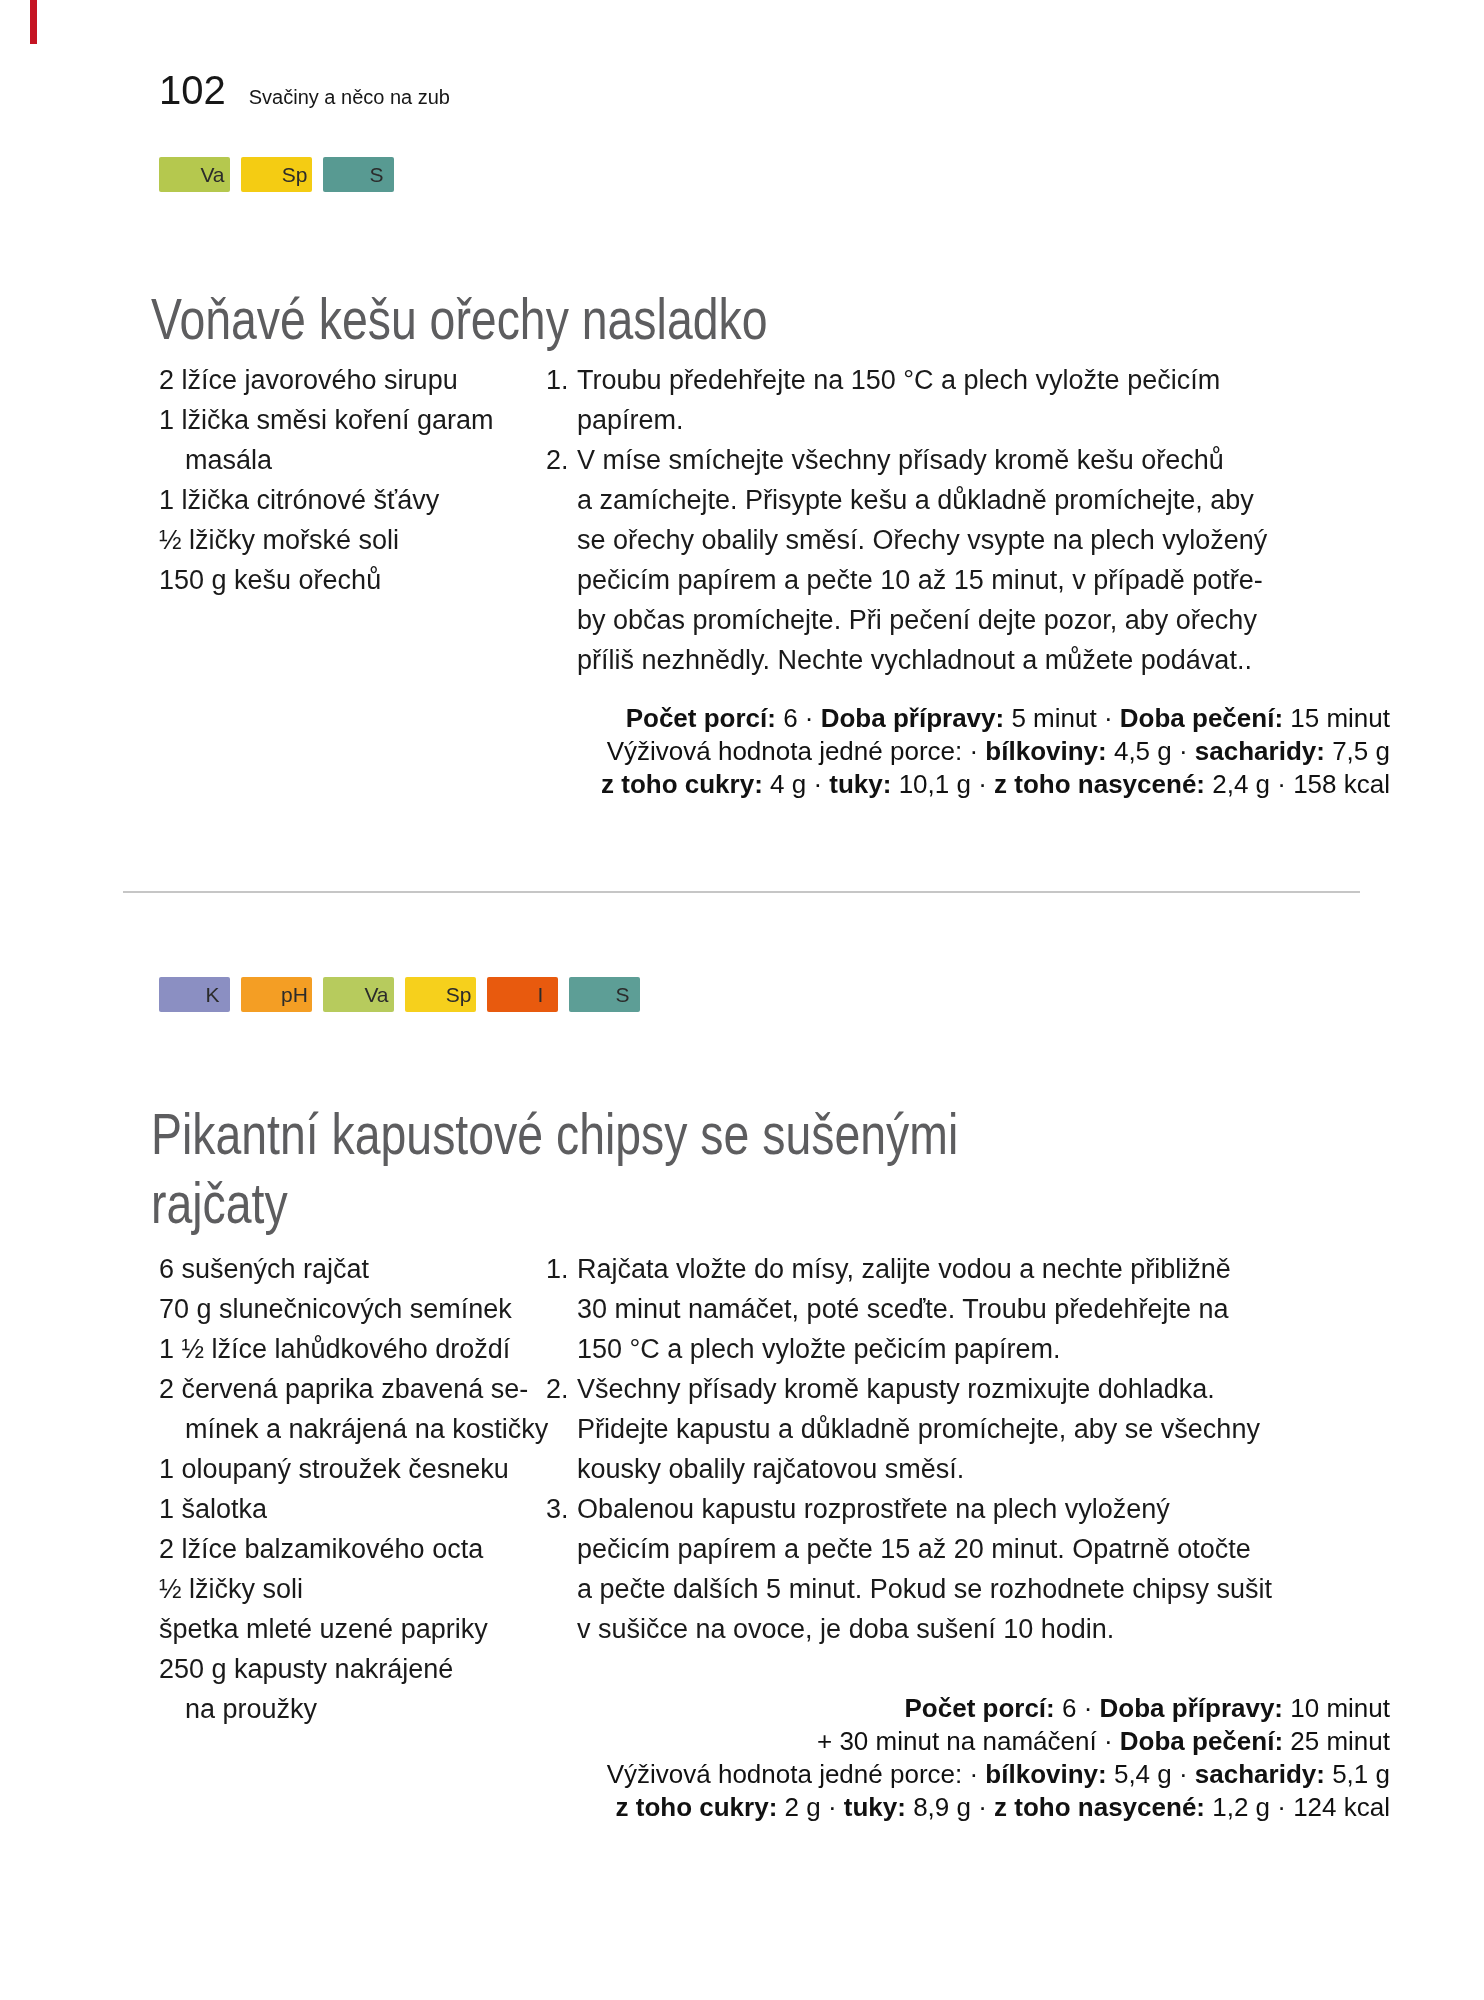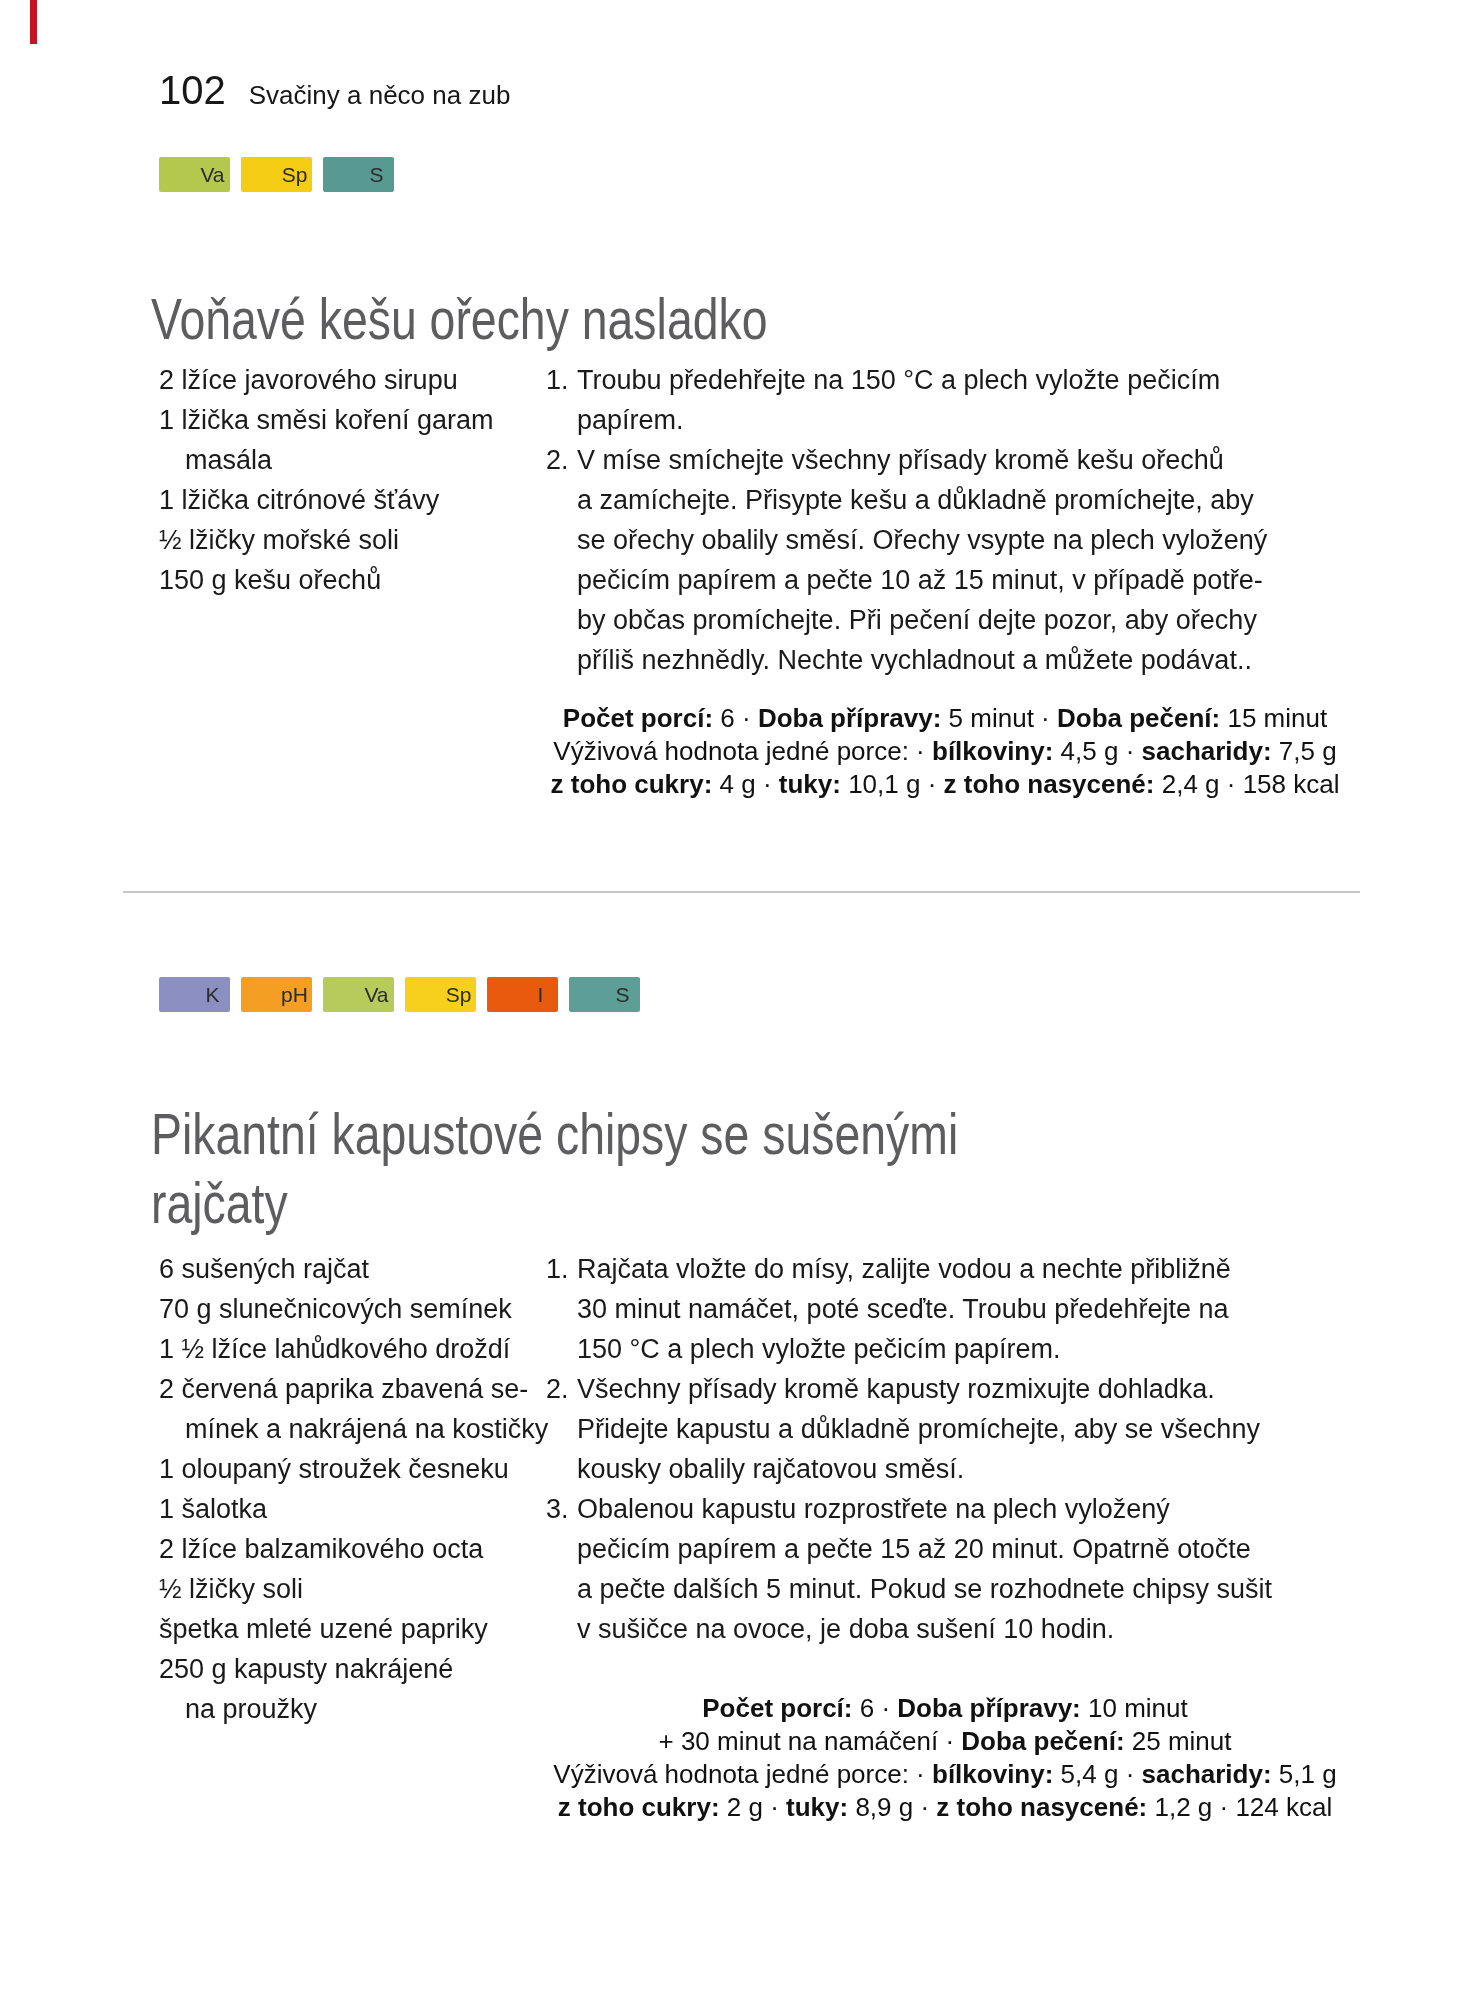--- a/index.html
+++ b/index.html
@@ -3,21 +3,21 @@
 <meta charset="utf-8">
 <style>
   html,body{margin:0;padding:0;background:#ffffff;}
   .page{
     position:relative;width:1484px;height:2000px;background:#ffffff;
     font-family:"Liberation Sans",sans-serif;color:#1a1a1a;overflow:hidden;
   }
   .red-mark{position:absolute;left:30px;top:0;width:7px;height:44px;background:#c51423;}
   .pageheader{position:absolute;left:159px;top:68px;display:flex;align-items:baseline;gap:23px;}
   .pagenum{font-size:40px;color:#171717;}
-  .section{font-size:26px;color:#171717;}
+  .section{font-size:20px;color:#171717;}
   .badges{position:absolute;display:flex;gap:11px;}
   #badges1{left:159px;top:157px;}
   #badges2{left:159px;top:977px;}
   .badge{width:35px;height:35px;border-radius:2px;display:flex;align-items:center;justify-content:center;
     font-size:21px;color:#2b2b2b;padding-left:36px;}
   .title{
     position:absolute;left:151px;color:#5d5d5f;font-size:58px;line-height:1.2;
     font-weight:300;transform:scaleX(0.8);transform-origin:left top;white-space:pre-line;
   }
   #title1{top:245px;}
@@ -26,21 +26,21 @@
   #ing1{top:360px;}
   #ing2{top:1249px;}
   .ing-line{white-space:pre;}
   .ing-line.ind{padding-left:26px;}
   .steps{position:absolute;left:546px;width:860px;font-size:27px;line-height:40px;}
   #steps1{top:360px;}
   #steps2{top:1249px;}
   .step{display:flex;}
   .step-num{width:31px;flex:none;}
   .step-text{white-space:pre;}
-  .nutrition{position:absolute;left:500px;width:890px;text-align:center;font-size:26px;line-height:33px;color:#111;}
+  .nutrition{position:absolute;left:500px;width:890px;text-align:right;font-size:26px;line-height:33px;color:#111;}
   #nut1{top:702px;}
   #nut2{top:1692px;}
   .nut-line{white-space:nowrap;}
   .nut-line b{font-weight:bold;}
   .divider{position:absolute;left:123px;top:891px;width:1237px;height:2px;background:#c6c6c6;}
 </style>
 </head>
 <body>
 
 <div class="page">

